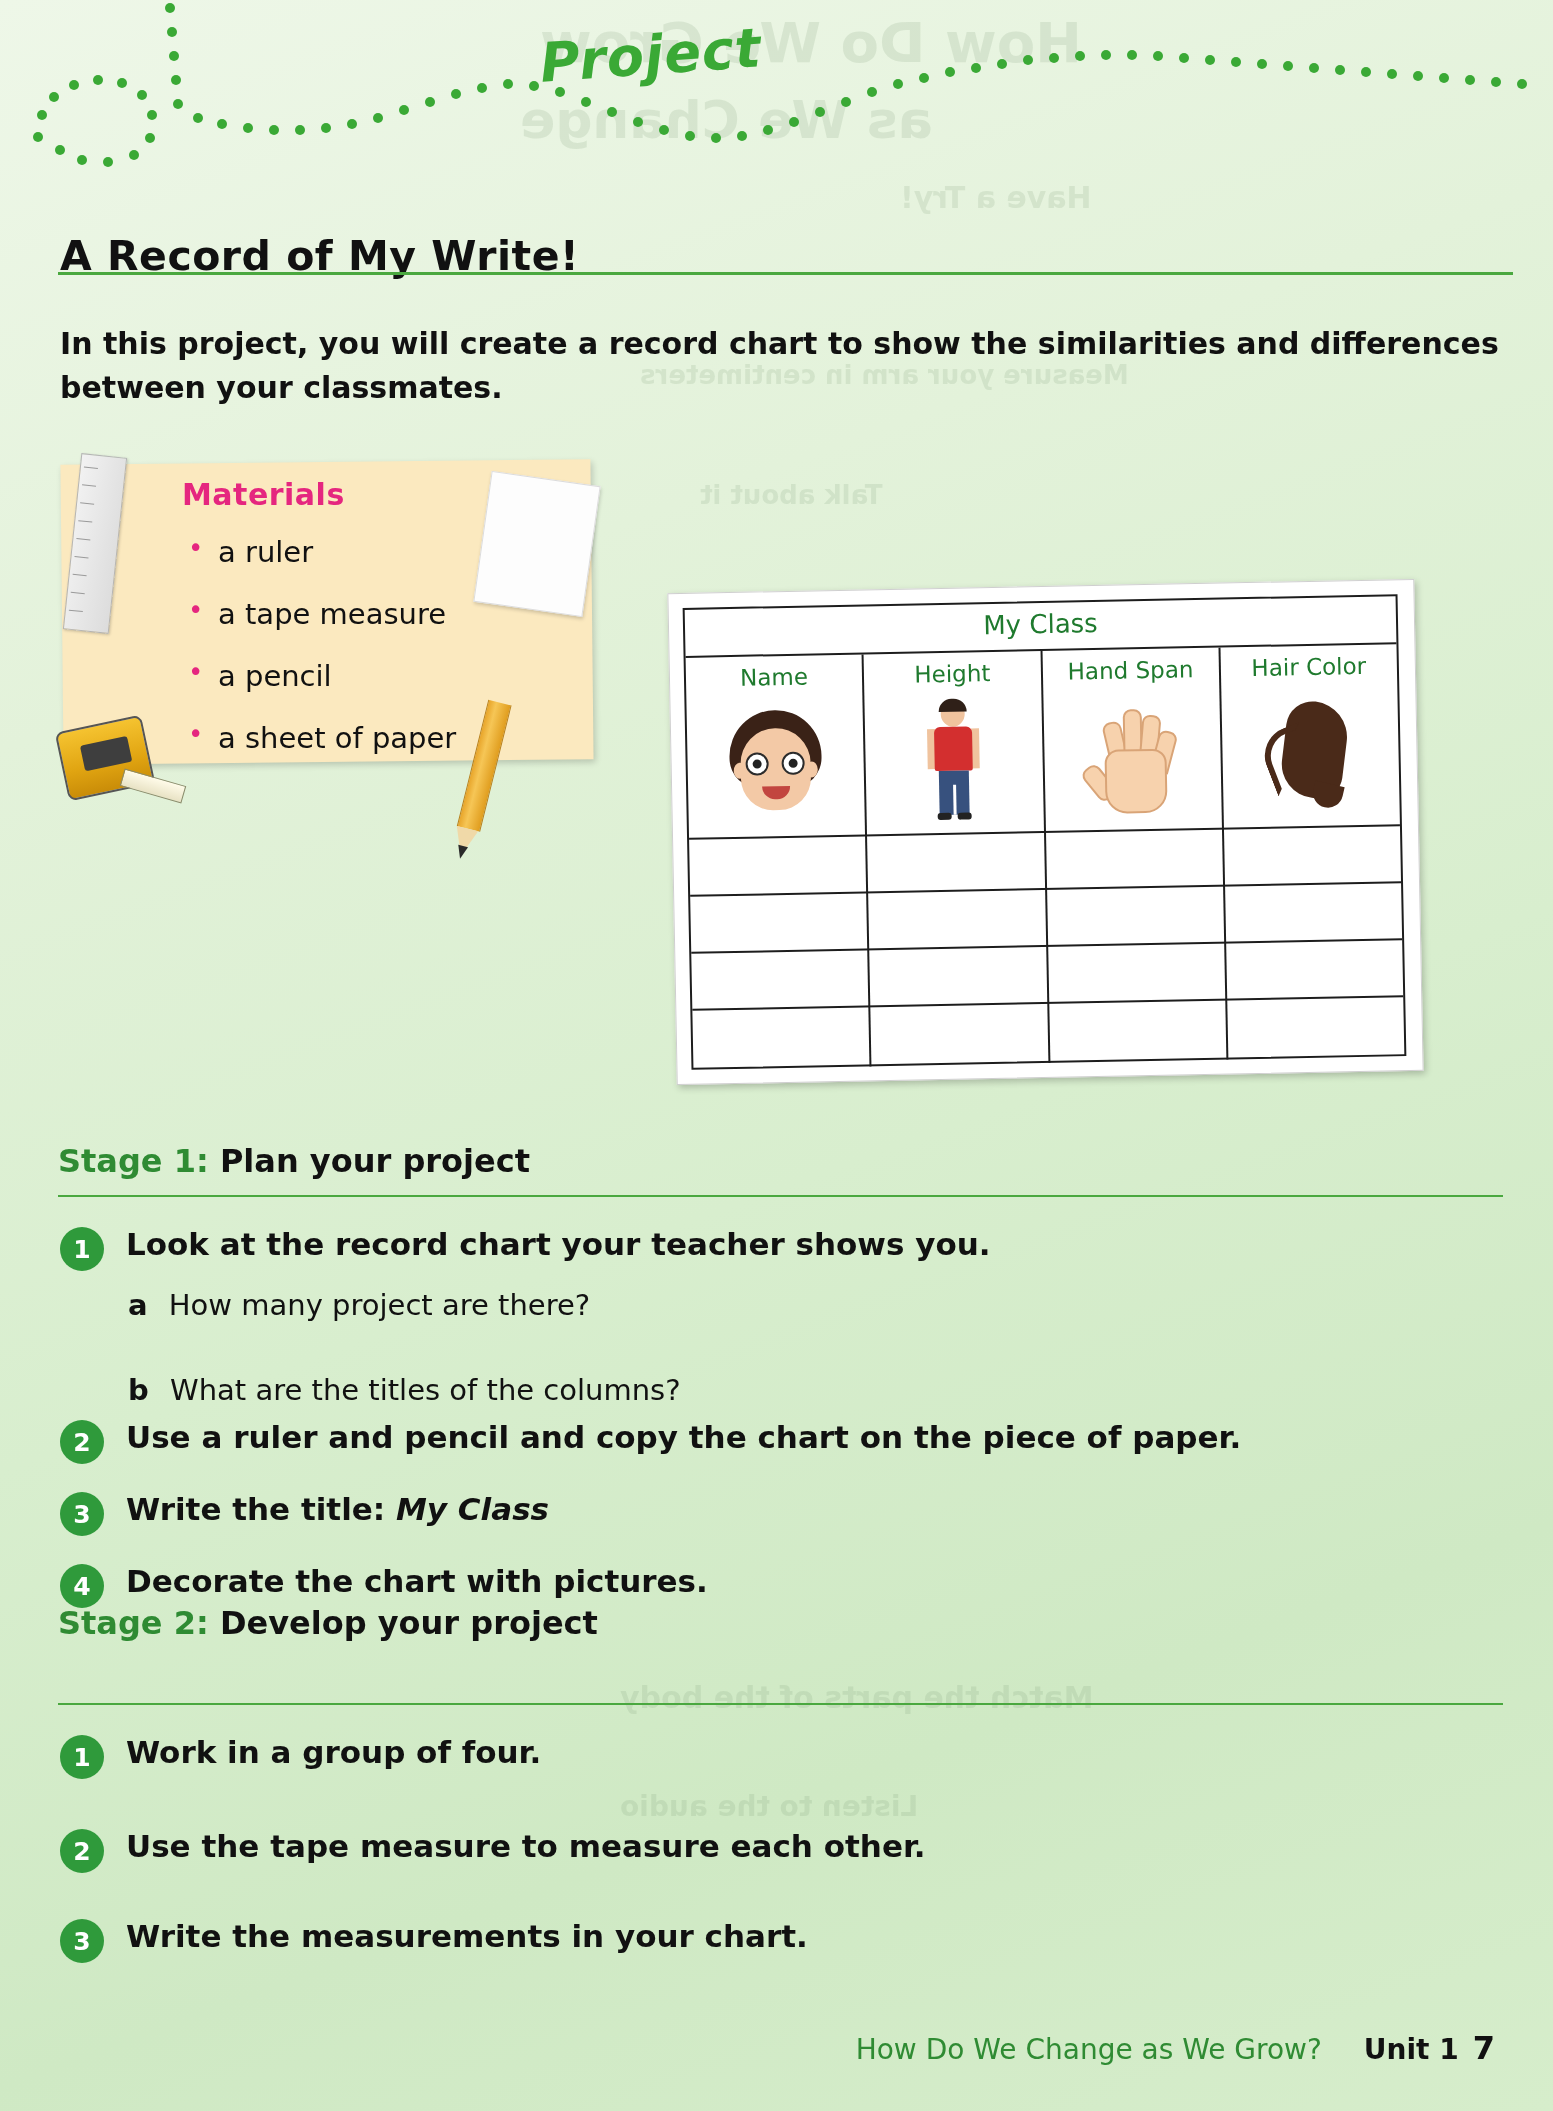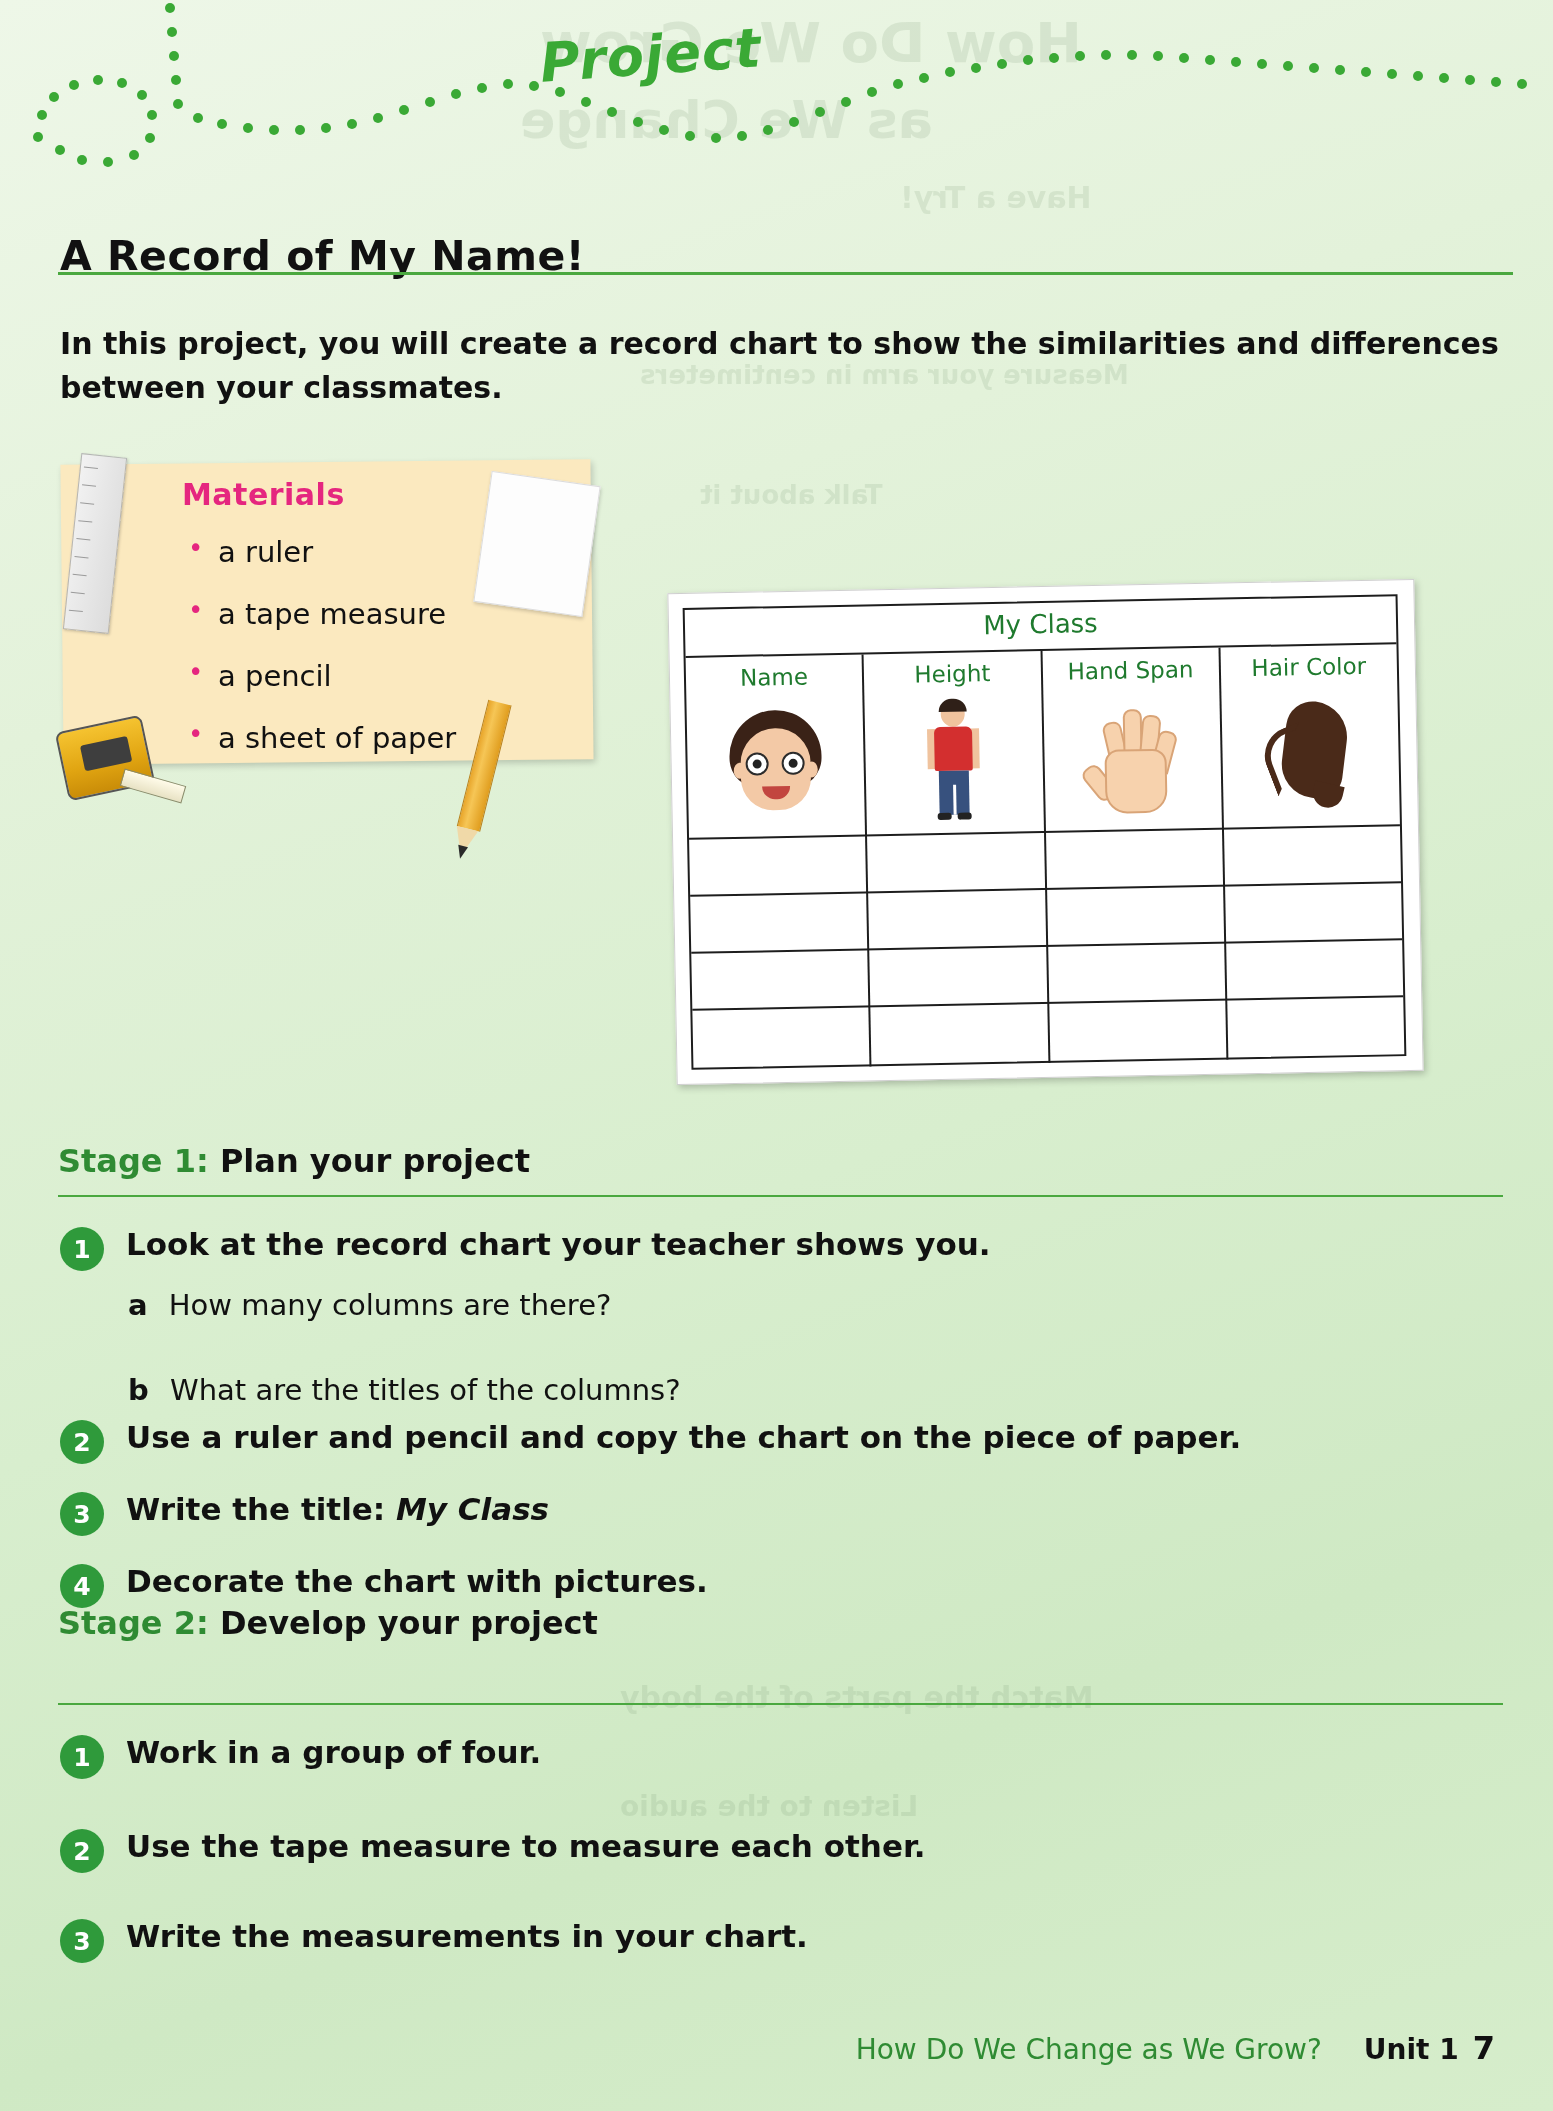--- a/index.html
+++ b/index.html
@@ -485,21 +485,21 @@
         <circle cx="1418" cy="76" r="5"></circle>
       <circle cx="1444" cy="78" r="5"></circle>
         <circle cx="1470" cy="80" r="5"></circle>
       <circle cx="1496" cy="82" r="5"></circle>
         <circle cx="1522" cy="84" r="5"></circle>
     </g>
   </svg>
   <div class="project-title">Project</div>
 </div>
 
-<h1 class="main-title">A Record of My Name!</h1>
+<h1 class="main-title">A Record of My Write!</h1>
 <div class="title-rule"></div>
 <p class="intro">In this project, you will create a record chart to show the similarities and differences between your classmates.</p>
 
 <div class="materials-card"></div>
 
 <div class="ruler-img">
   <i style="top:12px"></i>
     <i style="top:30px"></i>
     <i style="top:48px"></i>
   <i style="top:66px"></i>
@@ -611,21 +611,21 @@
   <span>Plan your project</span>
 </div>
 <div class="stage-rule" style="top:1195px"></div>
 
 <div class="step" style="top:1225px">
   <div class="num">1</div>
   <div class="step-text">Look at the record chart your teacher shows you.</div>
 </div>
 <div class="sub" style="top:1288px">
   <b>a</b>
-  <span>How many columns are there?</span>
+  <span>How many project are there?</span>
 </div>
 <div class="sub" style="top:1373px">
   <b>b</b>
   <span>What are the titles of the columns?</span>
 </div>
 
 <div class="step" style="top:1418px">
   <div class="num">2</div>
   <div class="step-text">Use a ruler and pencil and copy the chart on the piece of paper.</div>
 </div>

